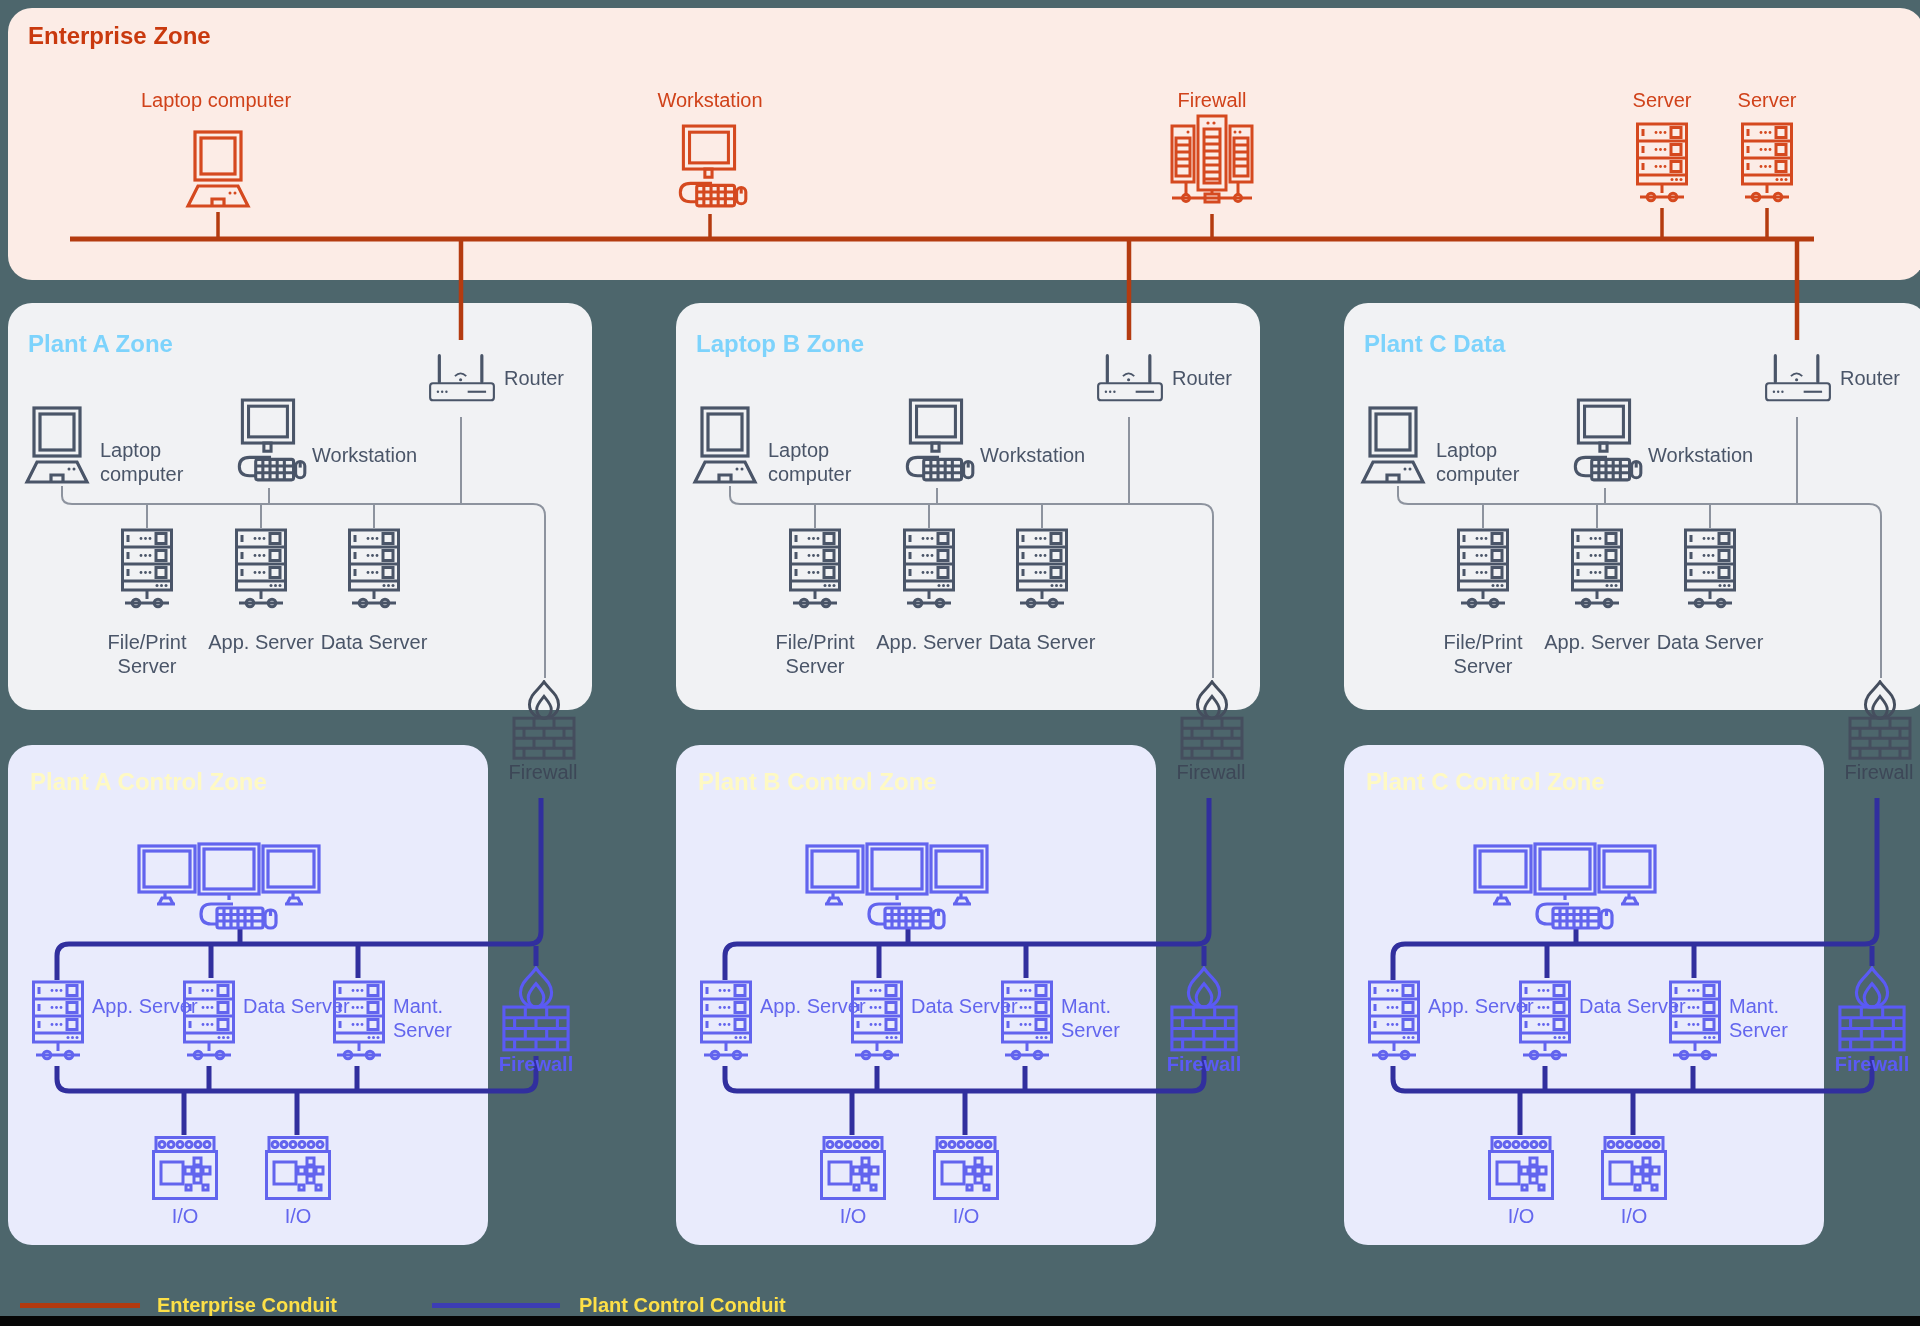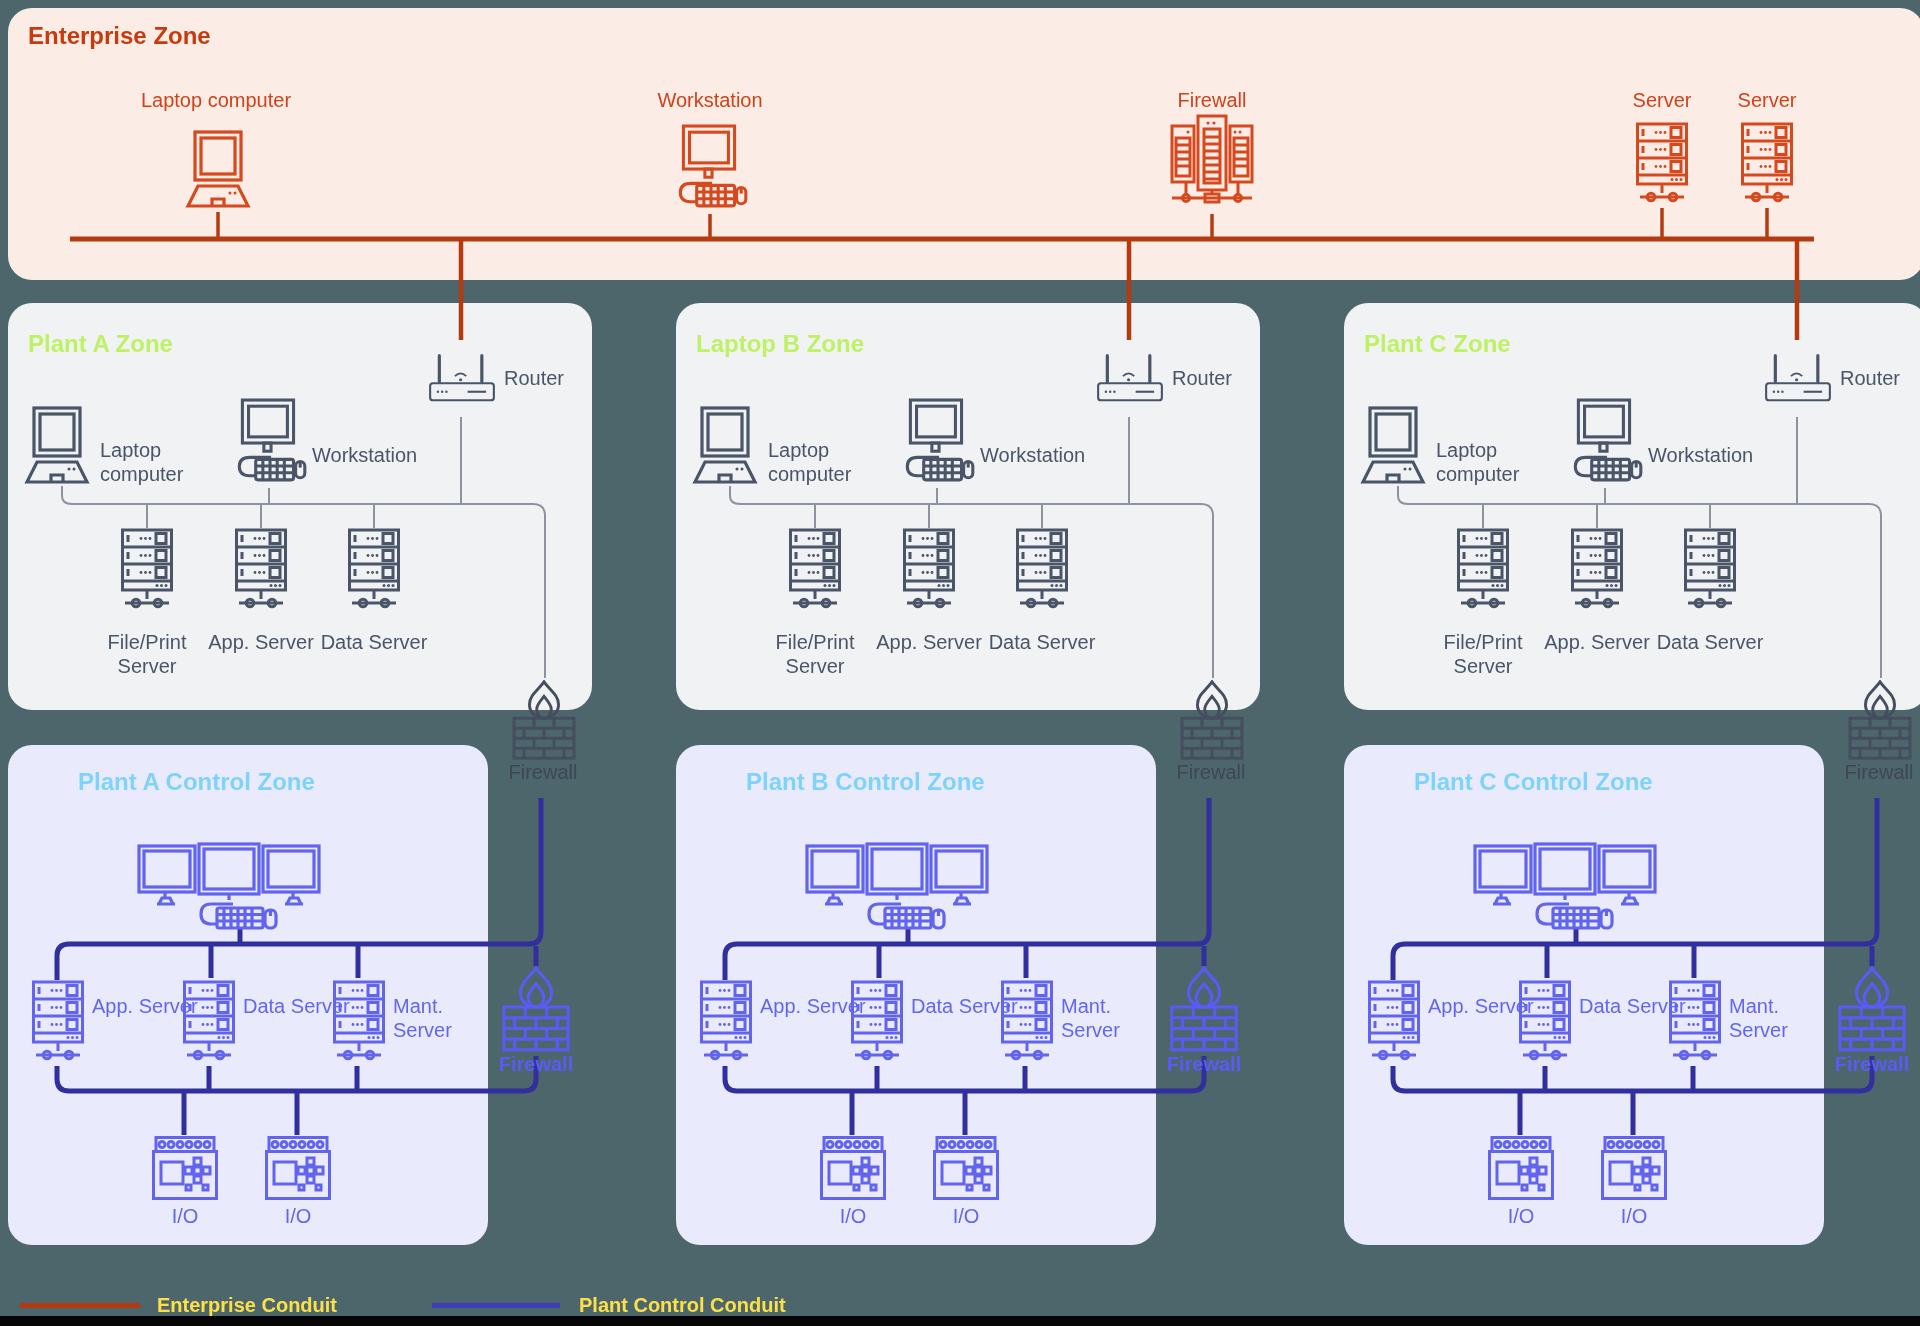--- a/index.html
+++ b/index.html
@@ -8,22 +8,22 @@
   .card{position:absolute;border-radius:24px;}
   .ent-card{left:8px;top:8px;width:1916px;height:272px;background:#fcece6;}
   .plant-card{left:8px;top:303px;width:584px;height:407px;background:#f1f2f4;}
   .ctrl-card{left:8px;top:745px;width:480px;height:500px;background:#e9ebfc;}
   .zw{position:absolute;left:0;top:0;width:1920px;height:1044px;pointer-events:none;border-radius:31px;}
   .links{position:absolute;left:0;top:0;z-index:2;}
   .card{z-index:1;}
   .zw{z-index:3;}
   .title{position:absolute;font-size:24px;font-weight:bold;white-space:nowrap;}
   .t-ent{color:#c9390e;}
-  .t-plant{color:#bef264;}
-  .t-ctrl{color:#7dd3fc;margin-left:48px;}
+  .t-plant{color:#7dd3fc;}
+  .t-ctrl{color:#fef9c3;}
   .lbl{position:absolute;font-size:20px;line-height:24px;}
   .lc{text-align:center;}
   .l-ent{color:#d0421a;}
   .l-plant{color:#4a5568;}
   .l-ctrl{color:#6366ee;}
   .l-fwg{color:#3d4757;}
   .l-fwp{color:#5a5af5;font-weight:bold;}
   .ic{position:absolute;}
   .ic svg{width:100%;height:100%;display:block;}
   .z-ent{color:#d5491f;}
@@ -318,21 +318,21 @@
     <div class="lbl lc l-plant" style="left:309px;top:630px;width:130px">Data Server</div>
     <span class="ic fw-gray" style="left:510px;top:680px;width:68px;height:80px">
         <svg viewBox="0 0 72 88">
           <use href="#i-firewall"></use>
         </svg>
       </span>
     <div class="lbl lc l-fwg" style="left:493px;top:760px;width:100px">Firewall</div>
   </div>
 
   <div class="zw" style="transform:translateX(1336px)">
-    <div class="title t-plant" style="left:28px;top:330px">Plant C Zone</div>
+    <div class="title t-plant" style="left:28px;top:330px">Plant C Data</div>
     <span class="ic z-plant" style="left:428px;top:342px;width:68px;height:74px">
         <svg viewBox="0 0 96 76" preserveAspectRatio="xMidYMid meet">
           <use href="#i-router"></use>
         </svg>
       </span>
     <div class="lbl l-plant" style="left:504px;top:366px">Router</div>
     <span class="ic z-plant" style="left:24px;top:406px;width:66px;height:80px">
         <svg viewBox="0 0 66 80">
           <use href="#i-laptop"></use>
         </svg>

